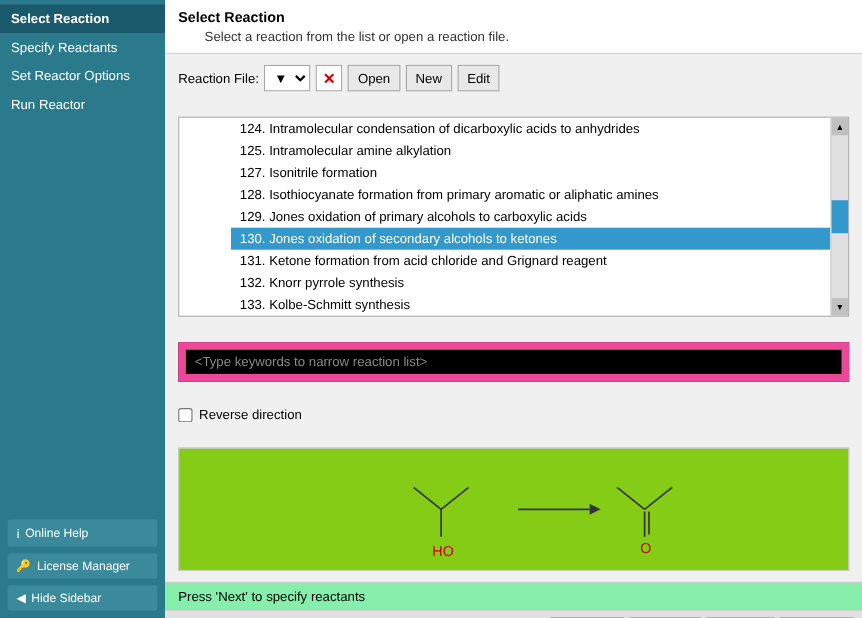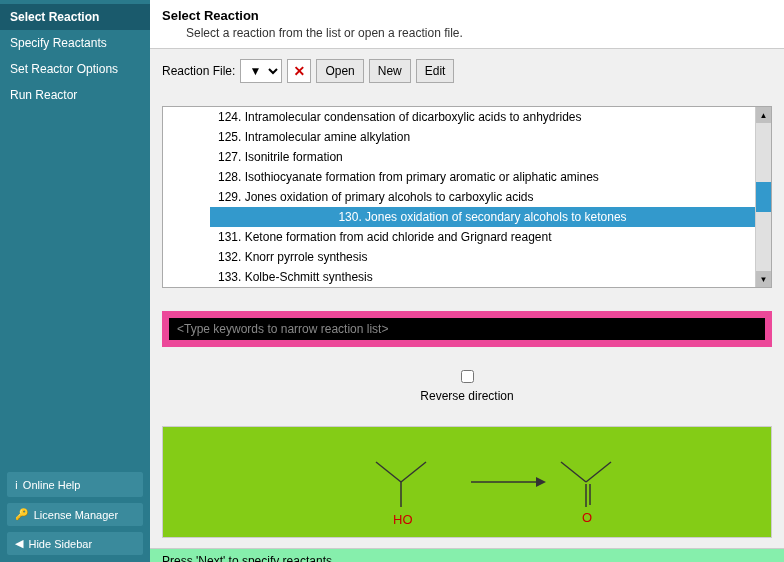--- a/index.html
+++ b/index.html
@@ -147,38 +147,36 @@
     .reaction-item {
       padding: 3px 8px;
       font-size: 12px;
       cursor: pointer;
       white-space: nowrap;
       margin-left: 47px;
     }
     .reaction-item.selected {
       background: #3399cc;
       color: white;
-      text-align: center;
     }
 
     
     .search-box {
       border: 7px solid #ec4899;
       background: #000000;
       padding: 4px 8px;
       font-size: 12px;
       color: #888;
     }
 
     
     .reverse-row {
       display: flex;
       align-items: center;
       gap: 6px;
-      flex-direction: column;
     }
     .reverse-row input[type=checkbox] {
       width: 13px;
       height: 13px;
     }
     .reverse-label {
       font-size: 12px;
     }
 
     

